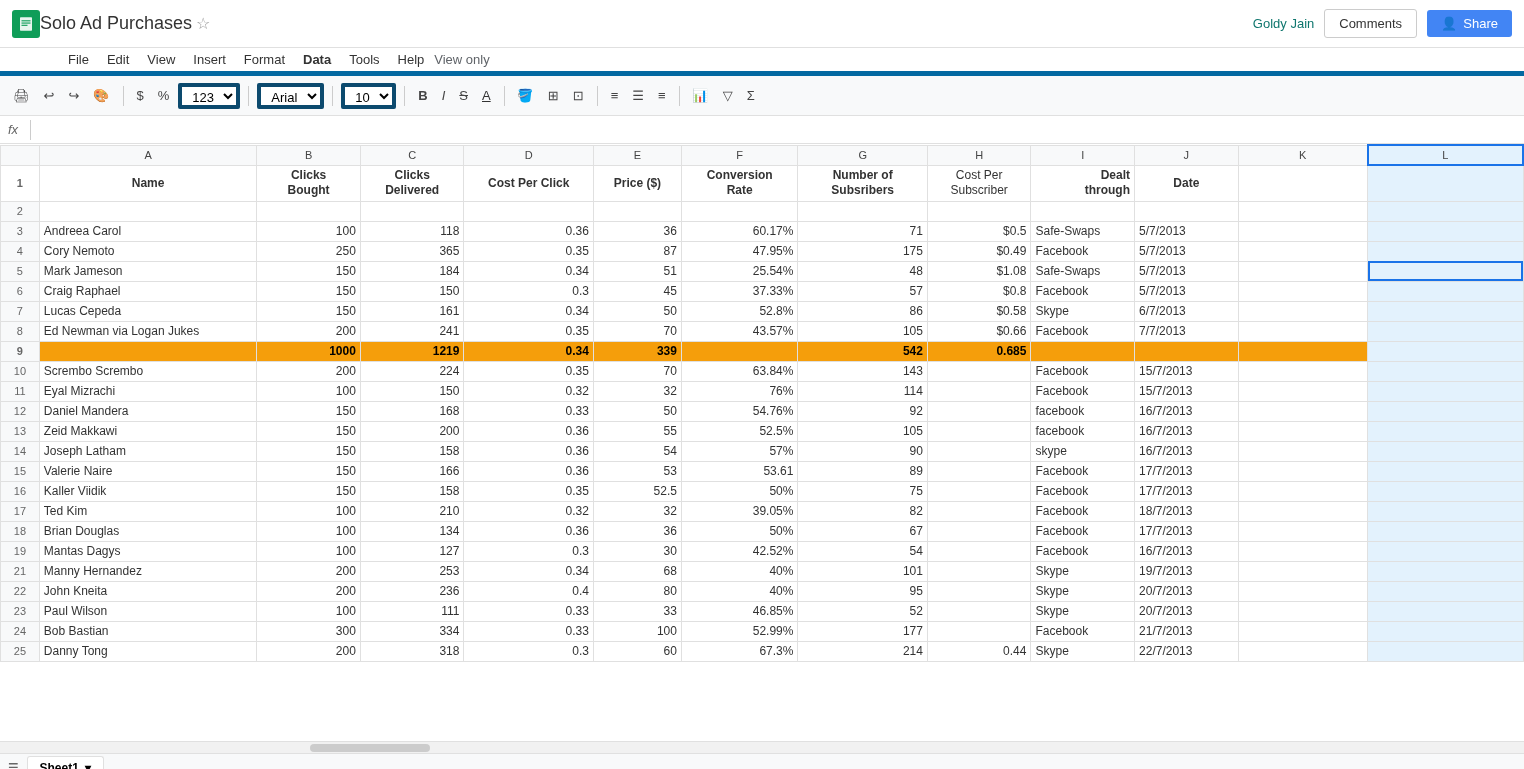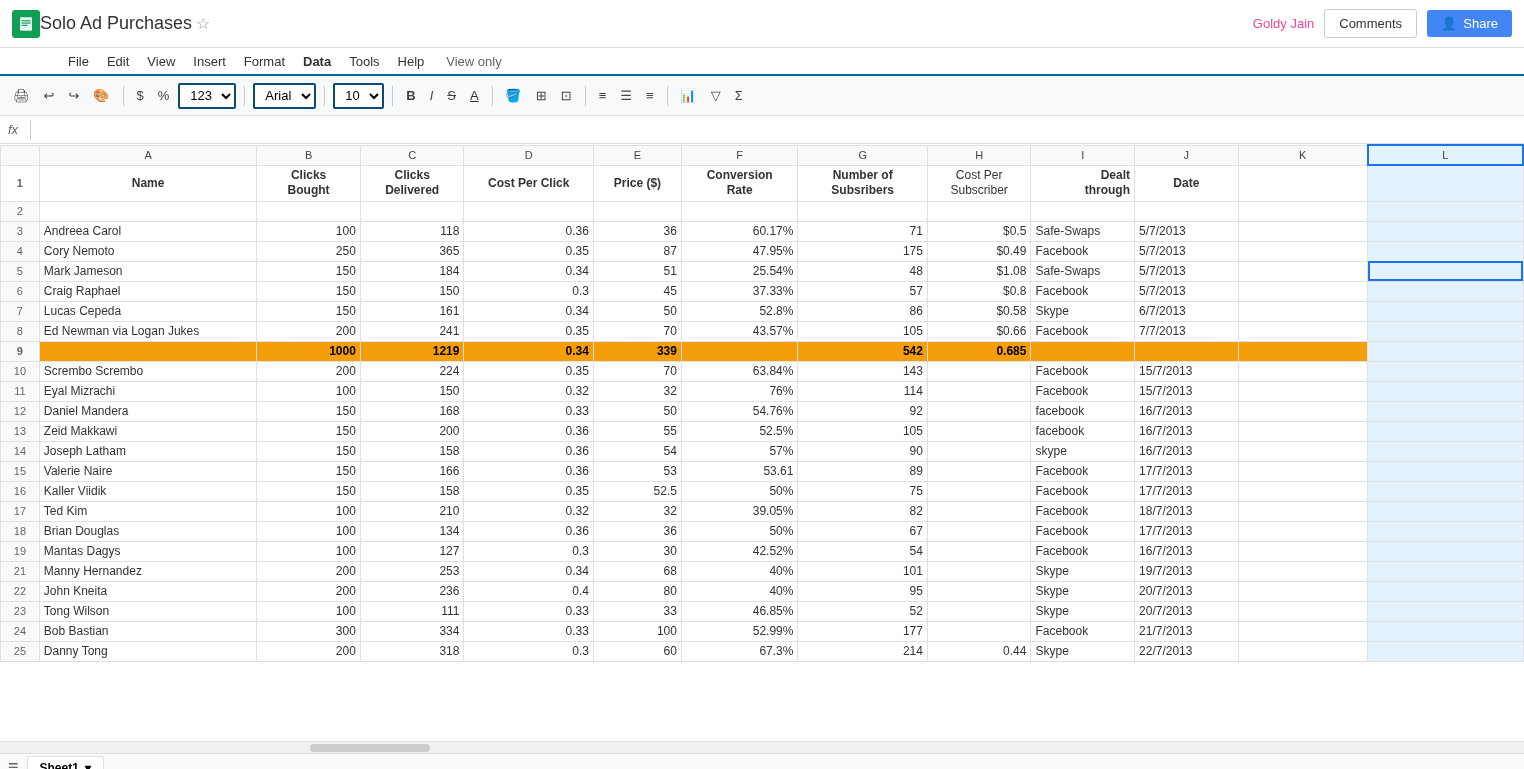--- a/index.html
+++ b/index.html
@@ -12,51 +12,51 @@
     }
     #title-area { display: flex; align-items: center; }
     #sheets-icon {
       width: 28px; height: 28px; background: #0f9d58; border-radius: 3px;
       display: flex; align-items: center; justify-content: center; cursor: pointer;
     }
     #sheets-icon svg { width: 18px; height: 18px; }
     #doc-title { font-size: 18px; color: #333; font-weight: 400; }
     #star-icon { color: #999; font-size: 16px; cursor: pointer; margin-left: 4px; }
     #top-right { display: flex; align-items: center; gap: 10px; }
-    #user-name { font-size: 13px; color: #ec4899; }
+    #user-name { font-size: 13px; color: #0f766e; }
     #comments-btn {
       border: 1px solid #ccc; background: #fff; border-radius: 3px;
       padding: 6px 14px; font-size: 13px; cursor: pointer; color: #333;
     }
     #share-btn {
       background: #4285f4; color: #fff; border: none; border-radius: 3px;
       padding: 6px 14px; font-size: 13px; cursor: pointer; display: flex; align-items: center; gap: 6px;
     }
 
     
     #menu-bar {
       display: flex; align-items: center; gap: 2px;
-      padding: 2px 60px; background: #fff; border-bottom: 2px solid #0369a1; height: 28px;
+      padding: 2px 60px; background: #fff; border-bottom: 5px solid #0369a1; height: 28px;
     }
     .menu-item { font-size: 13px; color: #333; padding: 3px 8px; cursor: pointer; border-radius: 3px; }
     .menu-item.bold-menu { font-weight: 600; }
-    #view-only-label { font-size: 13px; color: #5f6368; margin-left: 12px; }
+    #view-only-label { font-size: 13px; color: #5f6368; margin-left: 0; }
 
     
     #toolbar {
       display: flex; align-items: center; gap: 4px;
       padding: 4px 8px; background: #f8f9fa; border-bottom: 1px solid #e0e0e0; height: 40px;
     }
     .toolbar-btn {
       border: none; background: none; cursor: pointer; padding: 3px 5px;
       border-radius: 2px; font-size: 13px; color: #444; display: flex; align-items: center;
     }
     .toolbar-sep { width: 1px; height: 20px; background: #ccc; margin: 0 4px; }
     .toolbar-select {
-      border: 2px solid #0c4a6e; background: #fff; padding: 2px 6px;
+      border: 4px solid #0c4a6e; background: #fff; padding: 2px 6px;
       font-size: 13px; border-radius: 2px; cursor: pointer; height: 26px;
     }
 
     
     #formula-bar {
       display: flex; align-items: center; border-bottom: 1px solid #e0e0e0;
       height: 28px; padding: 0 8px; gap: 8px;
     }
     #fx-label { font-size: 13px; color: #666; font-style: italic; }
     #formula-input { flex: 1; border: none; outline: none; font-size: 13px; }
@@ -595,21 +595,21 @@
             <td class="cell-num">95</td>
             <td class="cell-num"></td>
             <td class="cell-data">Skype</td>
             <td class="cell-data">20/7/2013</td>
             <td class="cell-data"></td>
             <td class="cell-data" style="background:#e3f2fd;"></td>
           </tr>
 
           <tr>
             <td class="row-num">23</td>
-            <td class="cell-data">Tong Wilson</td>
+            <td class="cell-data">Paul Wilson</td>
             <td class="cell-num">100</td>
             <td class="cell-num">111</td>
             <td class="cell-num">0.33</td>
             <td class="cell-num">33</td>
             <td class="cell-num">46.85%</td>
             <td class="cell-num">52</td>
             <td class="cell-num"></td>
             <td class="cell-data">Skype</td>
             <td class="cell-data">20/7/2013</td>
             <td class="cell-data"></td>

